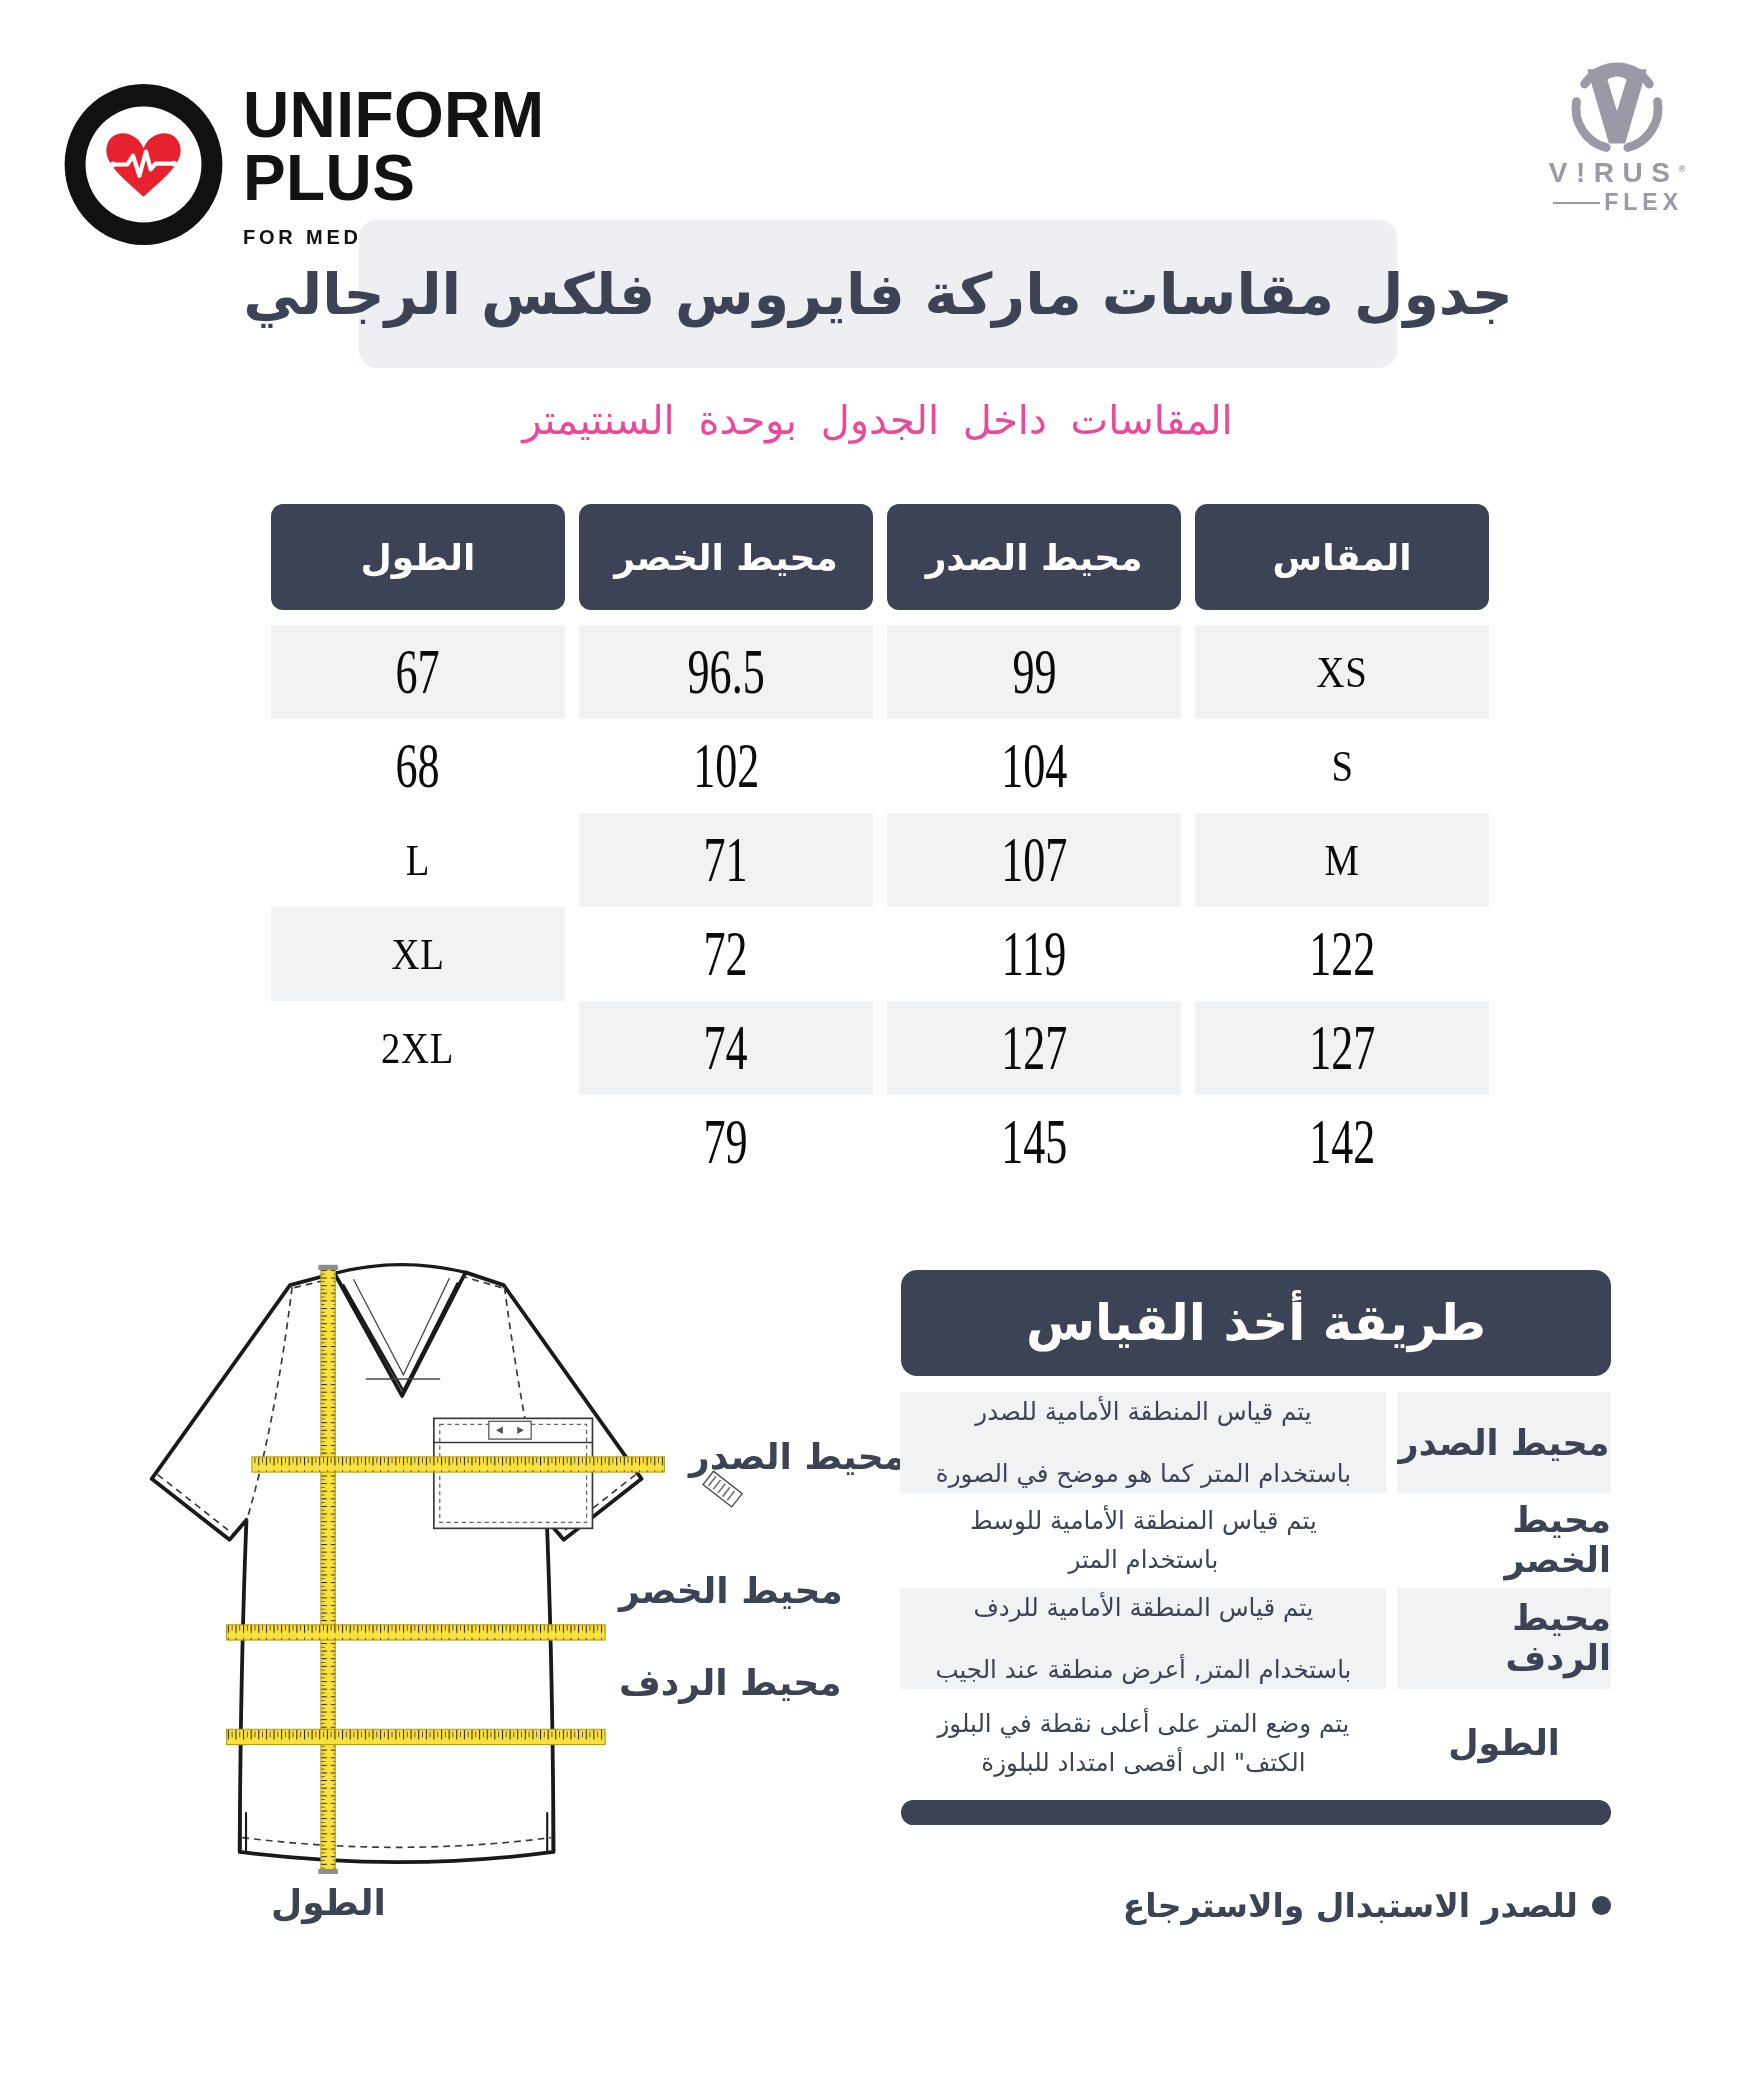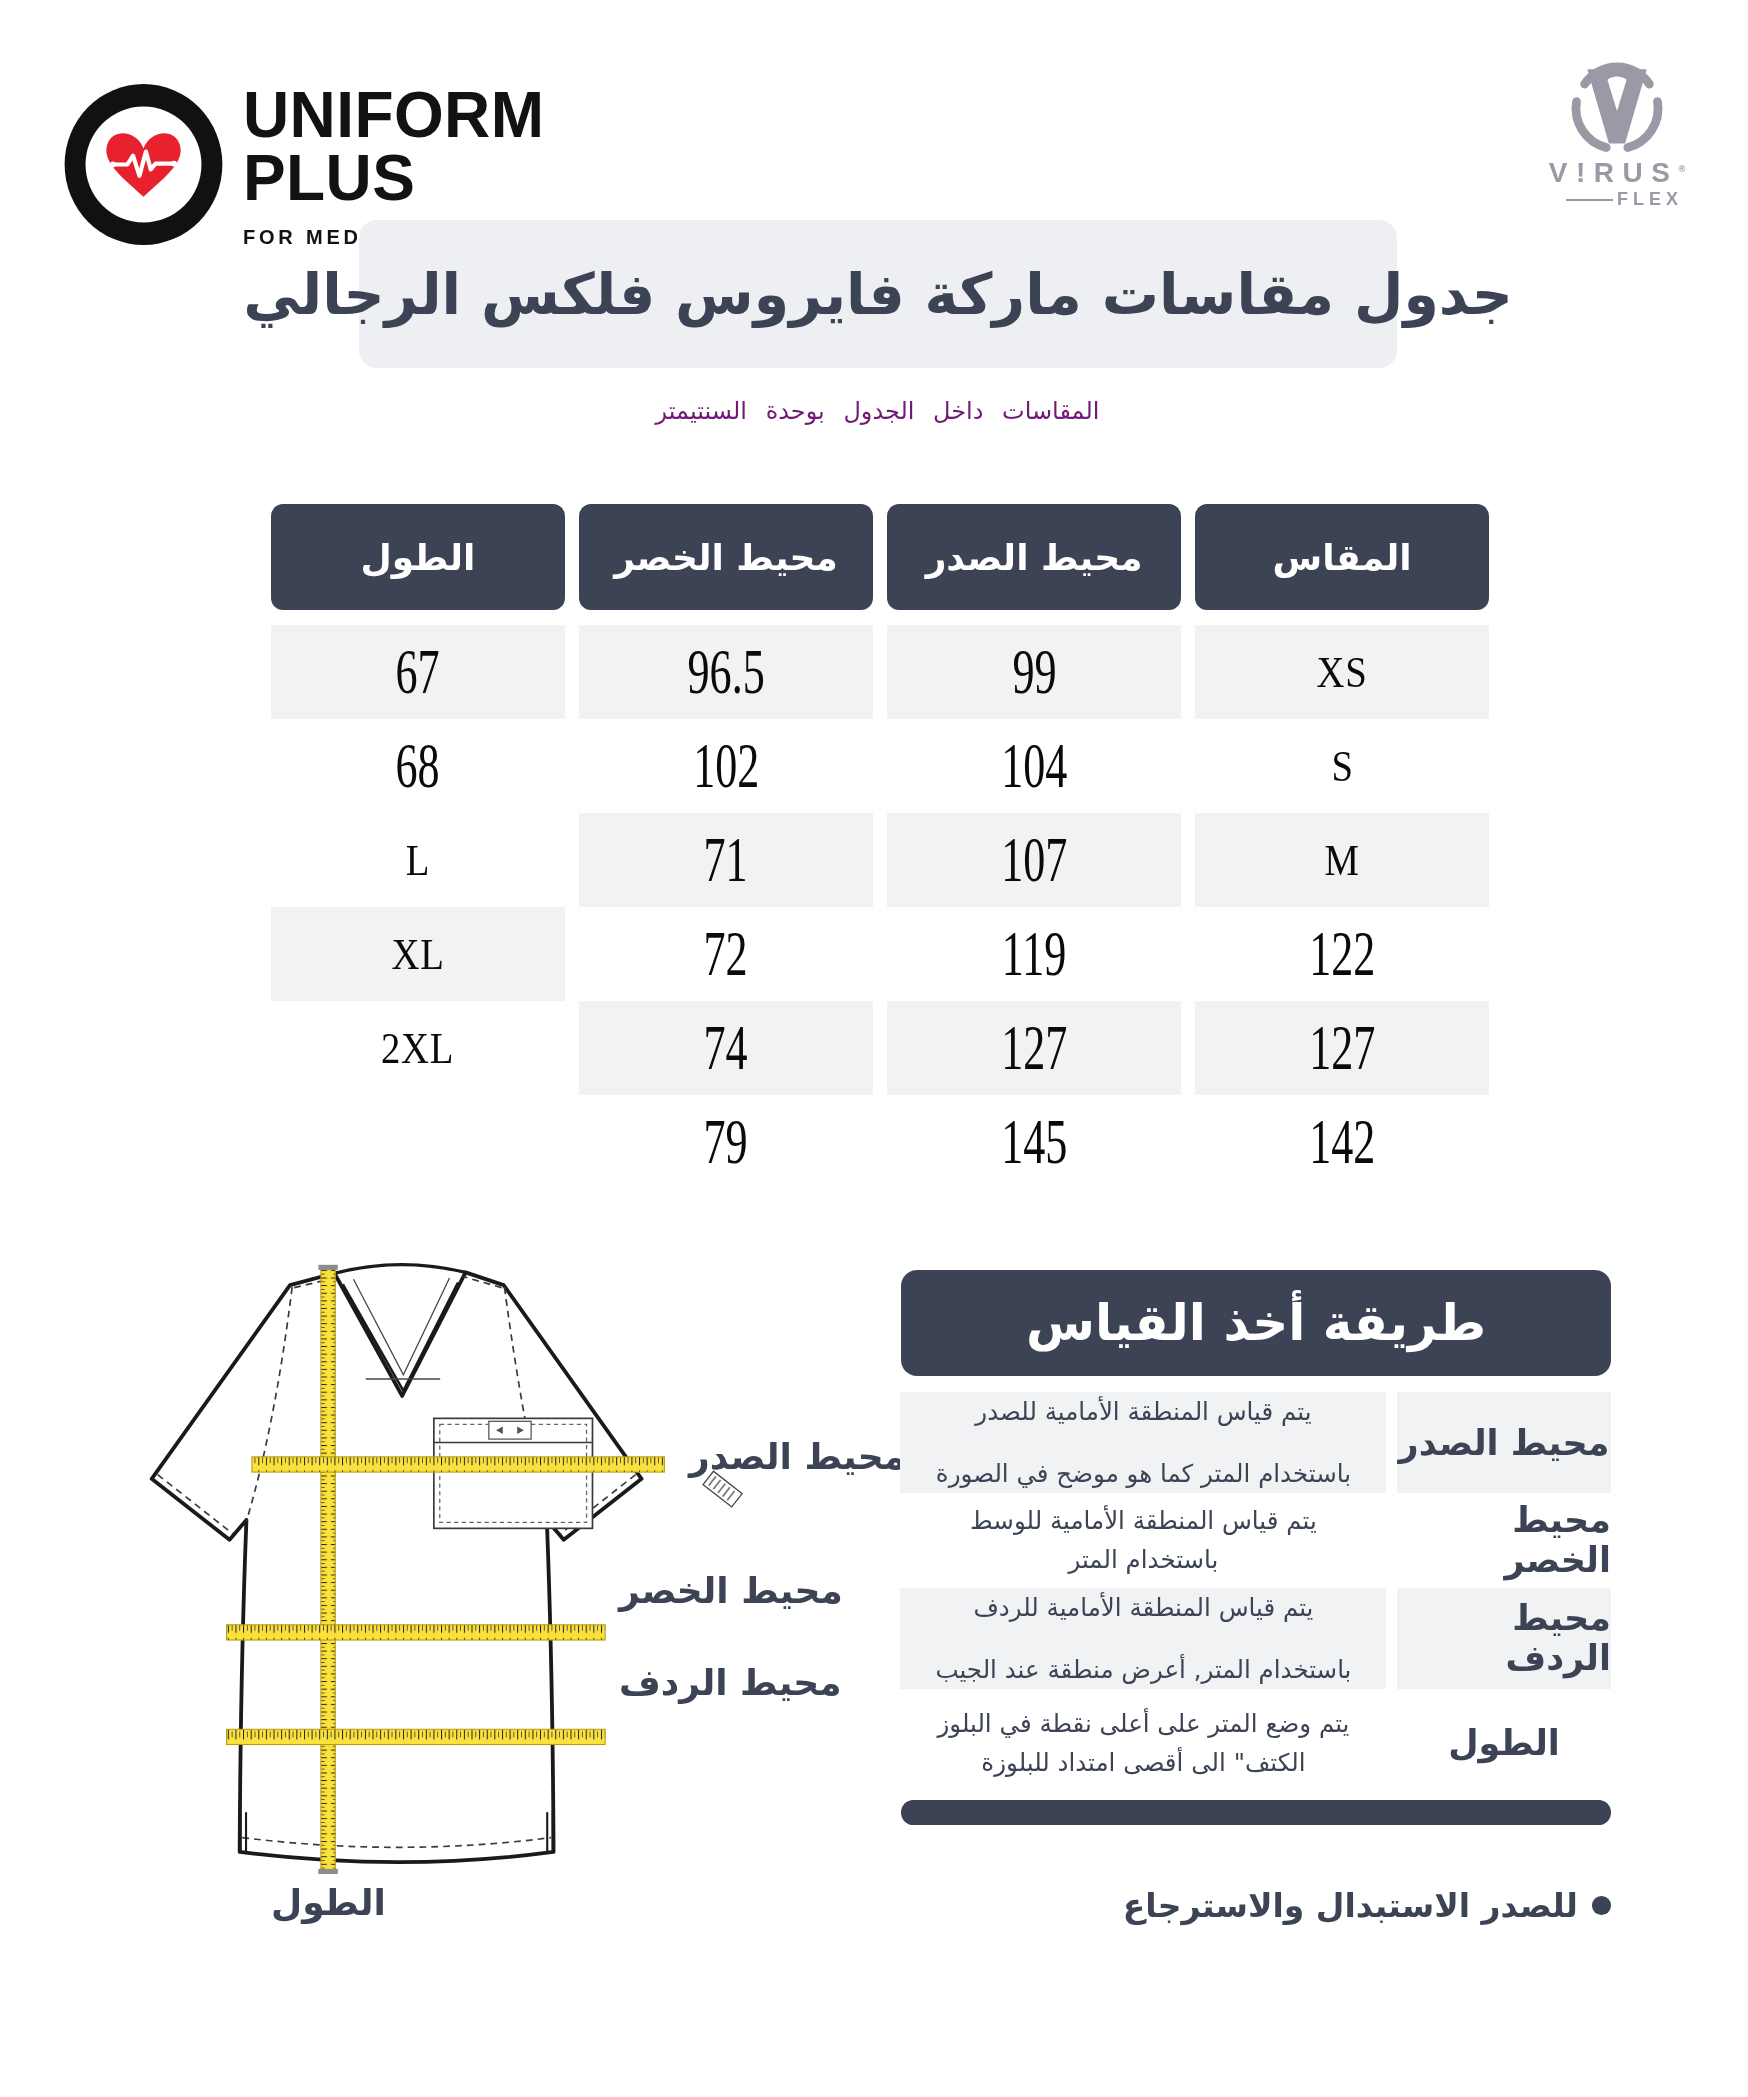--- a/index.html
+++ b/index.html
@@ -13,28 +13,28 @@
   .brand-words{margin-left:19px;padding-top:2.1px;font-family:"Liberation Sans",sans-serif;color:#121212;}
   .brand-line{font-size:64px;font-weight:800;line-height:.98;letter-spacing:0.4px;}
   .brand-tagline{margin-top:16px;font-size:20px;font-weight:700;letter-spacing:3.8px;}
 
   .virus{position:absolute;left:1528px;top:49px;width:178px;text-align:center;color:#9b99a5;}
   .virus-emblem{width:140px;height:108px;}
   .virus-word{font-family:"Liberation Sans",sans-serif;font-size:28px;font-weight:600;letter-spacing:8.5px;margin-top:-2.5px;white-space:nowrap;}
   .virus-word sup{font-size:9.3px;letter-spacing:0;}
   .virus-flex{display:flex;align-items:center;justify-content:flex-end;gap:4.2px;margin-top:0.8px;padding-right:23px;}
   .virus-flex .rule{height:1.7px;width:47px;background:#9b99a5;}
-  .virus-flex .fx{font-family:"Liberation Sans",sans-serif;font-size:18px;font-weight:600;letter-spacing:5px;}
+  .virus-flex .fx{font-family:"Liberation Sans",sans-serif;font-size:23px;font-weight:600;letter-spacing:5px;}
 
   
   .title-box{position:absolute;left:359px;top:220px;width:1038px;height:148px;background:#edeff2;
              border-radius:18px;display:flex;align-items:center;justify-content:center;}
   .title-box .t{font-size:57px;font-weight:700;color:#3b4354;direction:rtl;white-space:nowrap;}
   .subtitle{position:absolute;left:330px;top:397px;width:1095px;text-align:center;direction:rtl;
-            font-size:24px;color:#701a75;word-spacing:11px;}
+            font-size:40px;color:#ec4899;word-spacing:11px;}
 
   
   .size-table{position:absolute;left:271px;top:504px;width:1218px;direction:rtl;}
   .st-head,.st-body{display:grid;grid-template-columns:repeat(4,1fr);column-gap:14.4px;}
   .hcell{height:106px;background:#3b4354;border-radius:12px;display:flex;align-items:center;justify-content:center;
          color:#fff;font-size:36px;font-weight:700;}
   .st-body{margin-top:15px;}
   .cell{height:94px;display:flex;align-items:center;justify-content:center;}
   .cell.shade{background:#f1f2f4;}
   .num{font-family:"Liberation Serif",serif;font-size:63px;font-weight:500;color:#0a0a0a;

